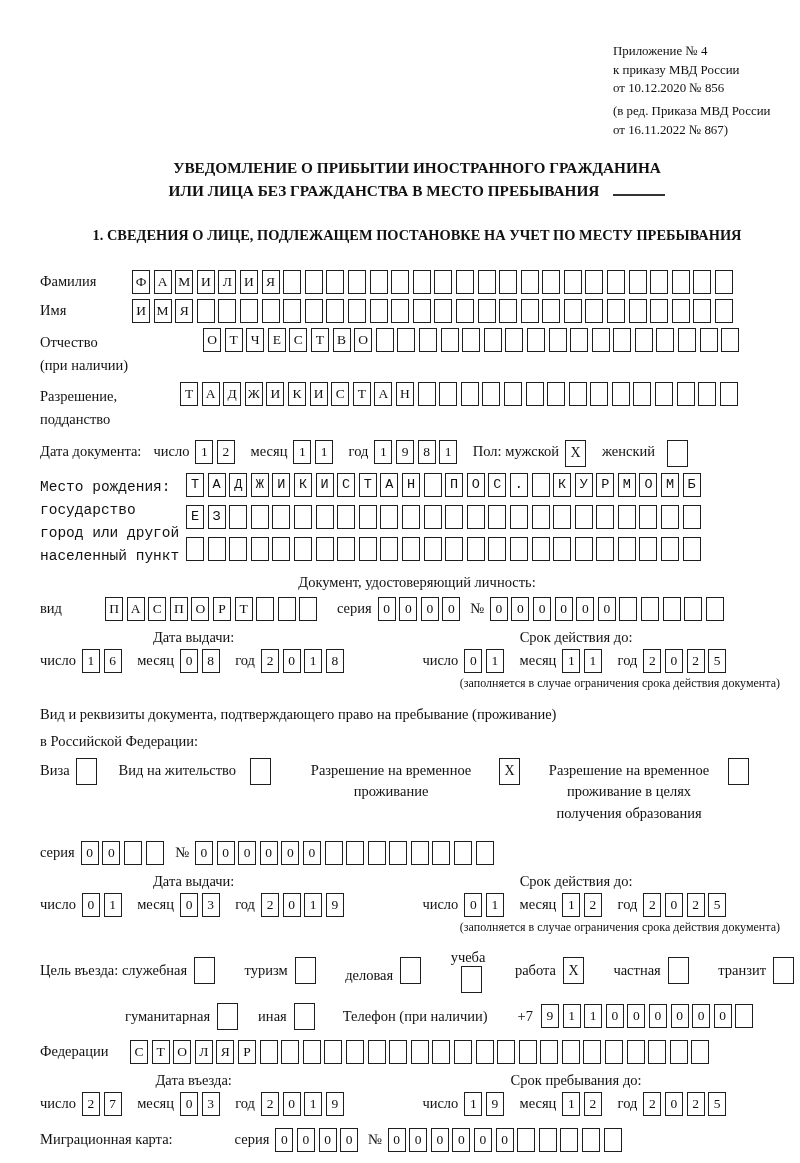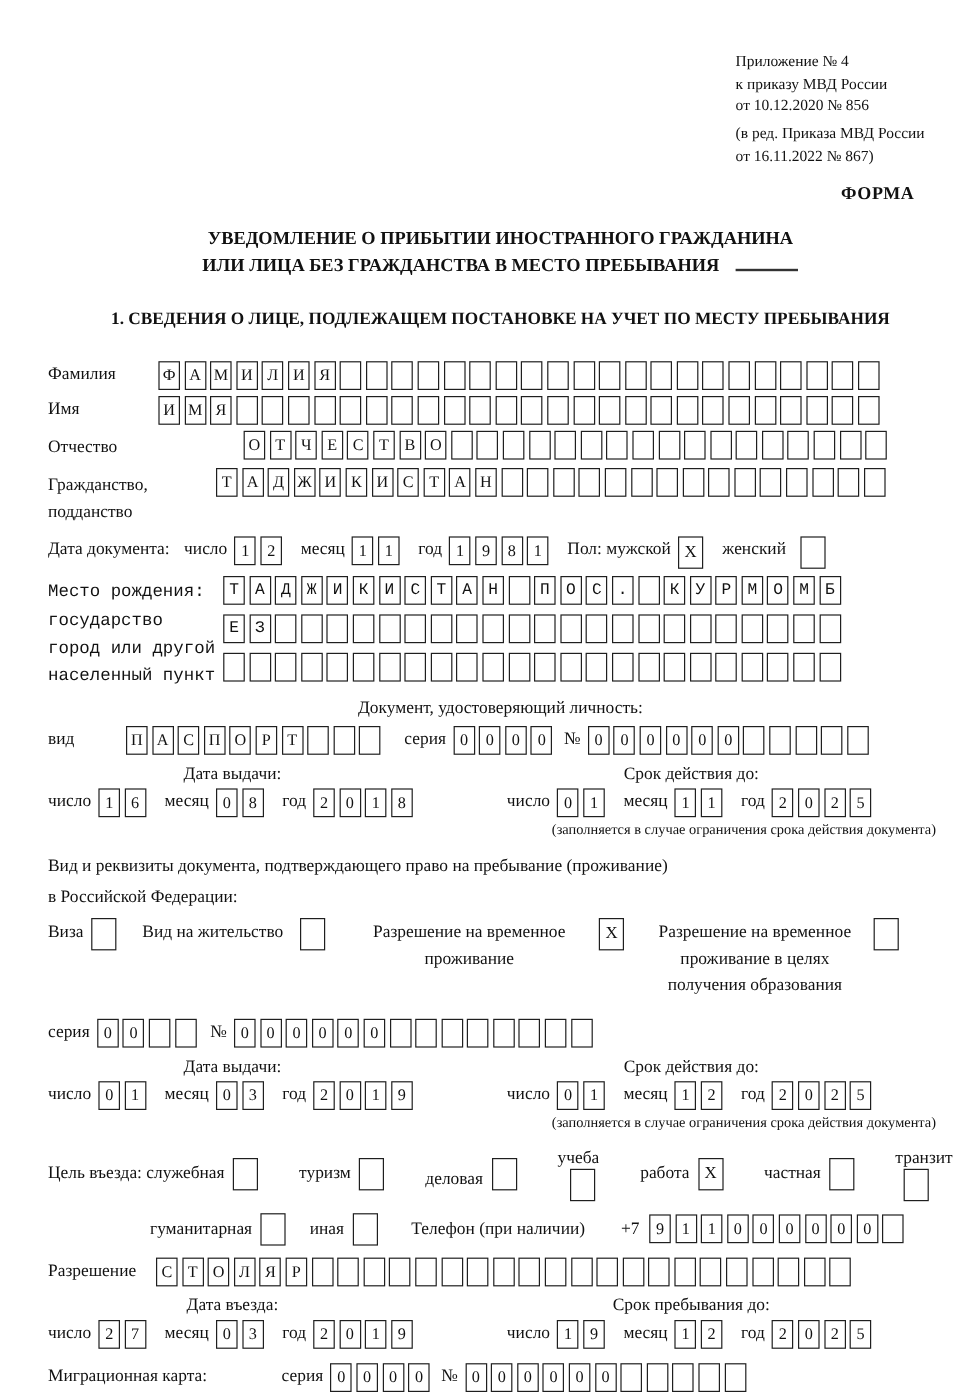--- a/index.html
+++ b/index.html
@@ -66,21 +66,20 @@
 <div class="page">
 
   <div class="appendix">
     <div>Приложение № 4</div>
     <div>к приказу МВД России</div>
     <div>от 10.12.2020 № 856</div>
     <div class="gap">(в ред. Приказа МВД России</div>
     <div>от 16.11.2022 № 867)</div>
   </div>
 
-  <div class="forma">ФОРМА</div>
 
   <div class="title">
     <div>УВЕДОМЛЕНИЕ О ПРИБЫТИИ ИНОСТРАННОГО ГРАЖДАНИНА</div>
     <div>
       <span>ИЛИ ЛИЦА БЕЗ ГРАЖДАНСТВА В МЕСТО ПРЕБЫВАНИЯ</span><span class="fill-line"></span>
     </div>
   </div>
 
   <div class="sec-heading">1. СВЕДЕНИЯ О ЛИЦЕ, ПОДЛЕЖАЩЕМ ПОСТАНОВКЕ НА УЧЕТ ПО МЕСТУ ПРЕБЫВАНИЯ</div>
 
@@ -148,20 +147,21 @@
         <span class="cell"></span>
         <span class="cell"></span>
         <span class="cell"></span>
         <span class="cell"></span>
       </div>
   </div>
 
   <div class="row">
     <div class="lbl w-patronymic sublbl">
       <div>Отчество</div>
+      <div>(при наличии)</div>
     </div>
     <div class="cells">
         <span class="cell">О</span>
         <span class="cell">Т</span>
         <span class="cell">Ч</span>
         <span class="cell">Е</span>
         <span class="cell">С</span>
         <span class="cell">Т</span>
         <span class="cell">В</span>
         <span class="cell">О</span>
@@ -180,21 +180,21 @@
         <span class="cell"></span>
         <span class="cell"></span>
         <span class="cell"></span>
         <span class="cell"></span>
         <span class="cell"></span>
       </div>
   </div>
 
   <div class="row">
     <div class="lbl w-citizen sublbl">
-      <div>Гражданство,</div>
+      <div>Разрешение,</div>
       <div>подданство</div>
     </div>
     <div class="cells">
         <span class="cell">Т</span>
         <span class="cell">А</span>
         <span class="cell">Д</span>
         <span class="cell">Ж</span>
         <span class="cell">И</span>
         <span class="cell">К</span>
         <span class="cell">И</span>
@@ -538,21 +538,21 @@
       <span class="cb"></span>
     </span>
     <span style="display:flex;align-items:center;">
       <span>работа</span>
       <span class="cb">X</span>
     </span>
     <span style="display:flex;align-items:center;">
       <span>частная</span>
       <span class="cb"></span>
     </span>
-    <span style="display:flex;flex-direction:column;">
+    <span style="display:flex;align-items:center;">
       <span>транзит</span>
       <span class="cb"></span>
     </span>
   </div>
 
   <div class="purpose-row" style="margin-top:10px;">
     <span style="margin-left:85px;">гуманитарная</span>
     <span class="cb"></span>
     <span style="margin-left:20px;">иная</span>
     <span class="cb"></span>
@@ -566,21 +566,21 @@
         <span class="cell">0</span>
         <span class="cell">0</span>
         <span class="cell">0</span>
         <span class="cell">0</span>
         <span class="cell">0</span>
         <span class="cell"></span>
       </div>
   </div>
 
   <div class="row" style="margin-top:10px;">
-    <div class="lbl w-prof">Разрешение</div>
+    <div class="lbl w-prof">Федерации</div>
     <div class="cells">
         <span class="cell">С</span>
         <span class="cell">Т</span>
         <span class="cell">О</span>
         <span class="cell">Л</span>
         <span class="cell">Я</span>
         <span class="cell">Р</span>
         <span class="cell"></span>
         <span class="cell"></span>
         <span class="cell"></span>

